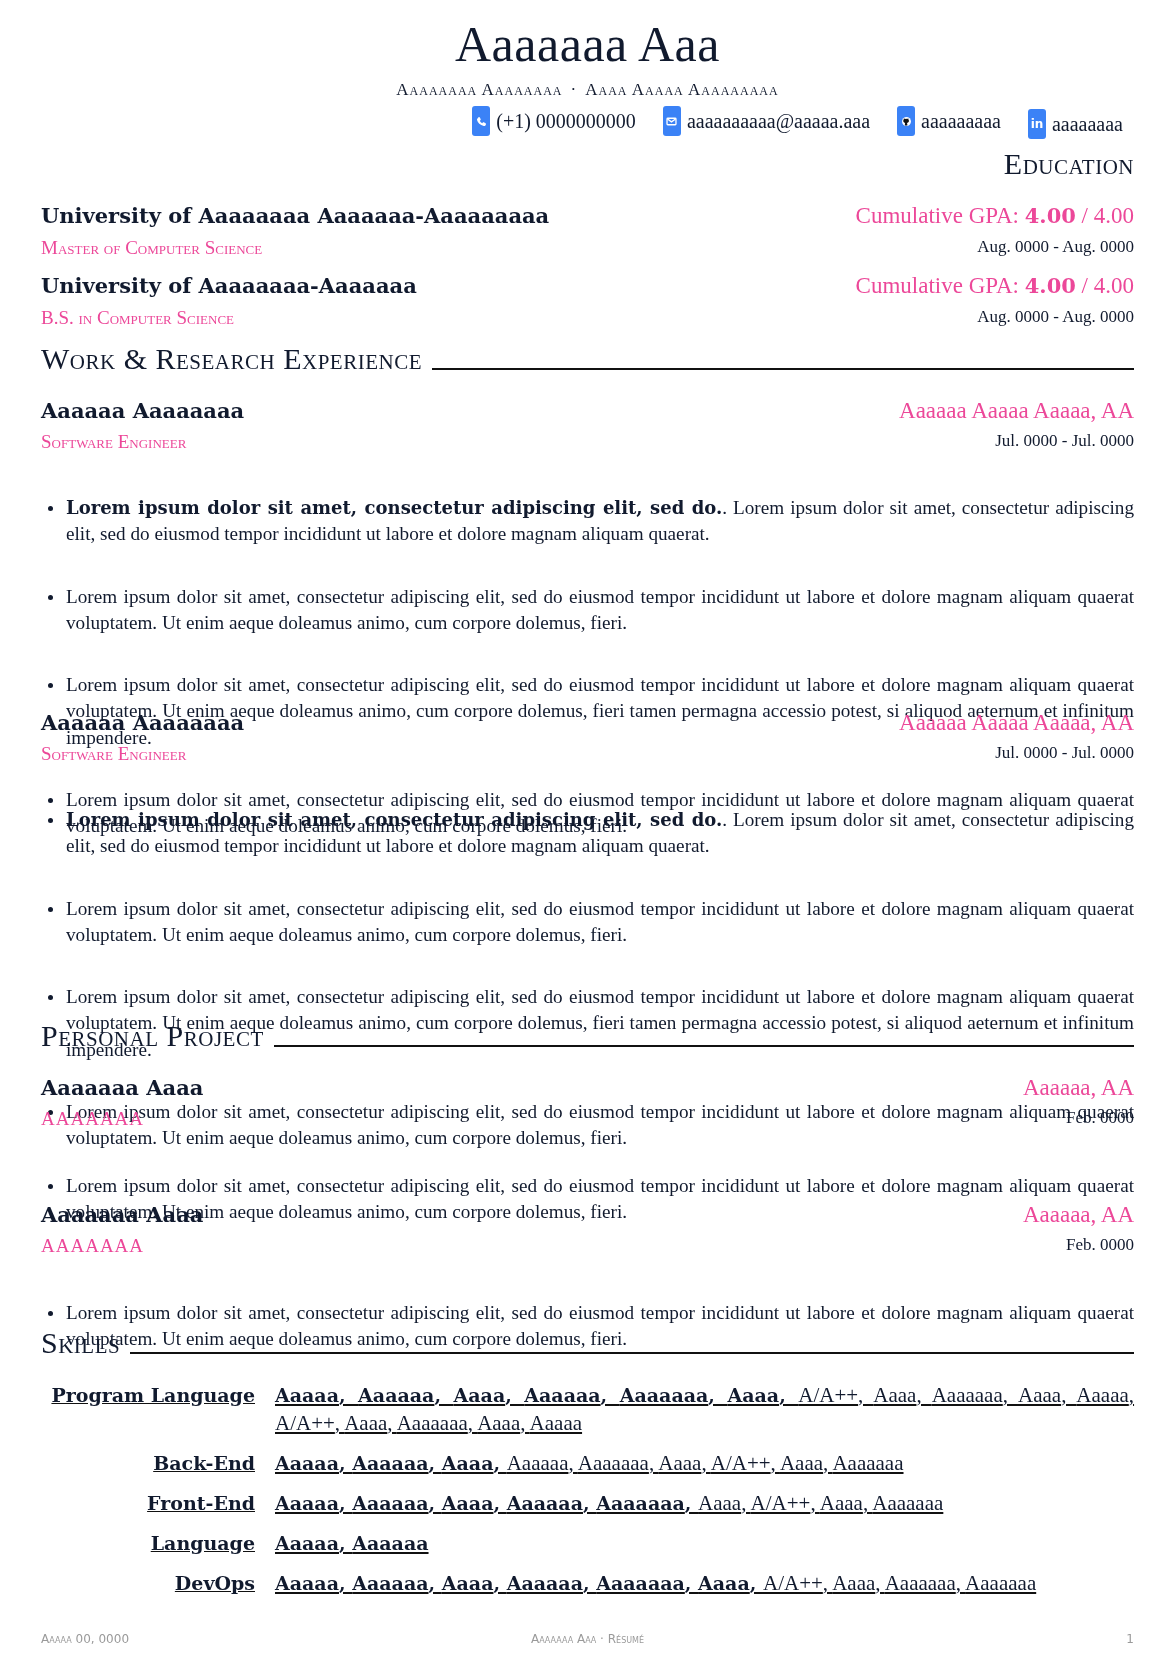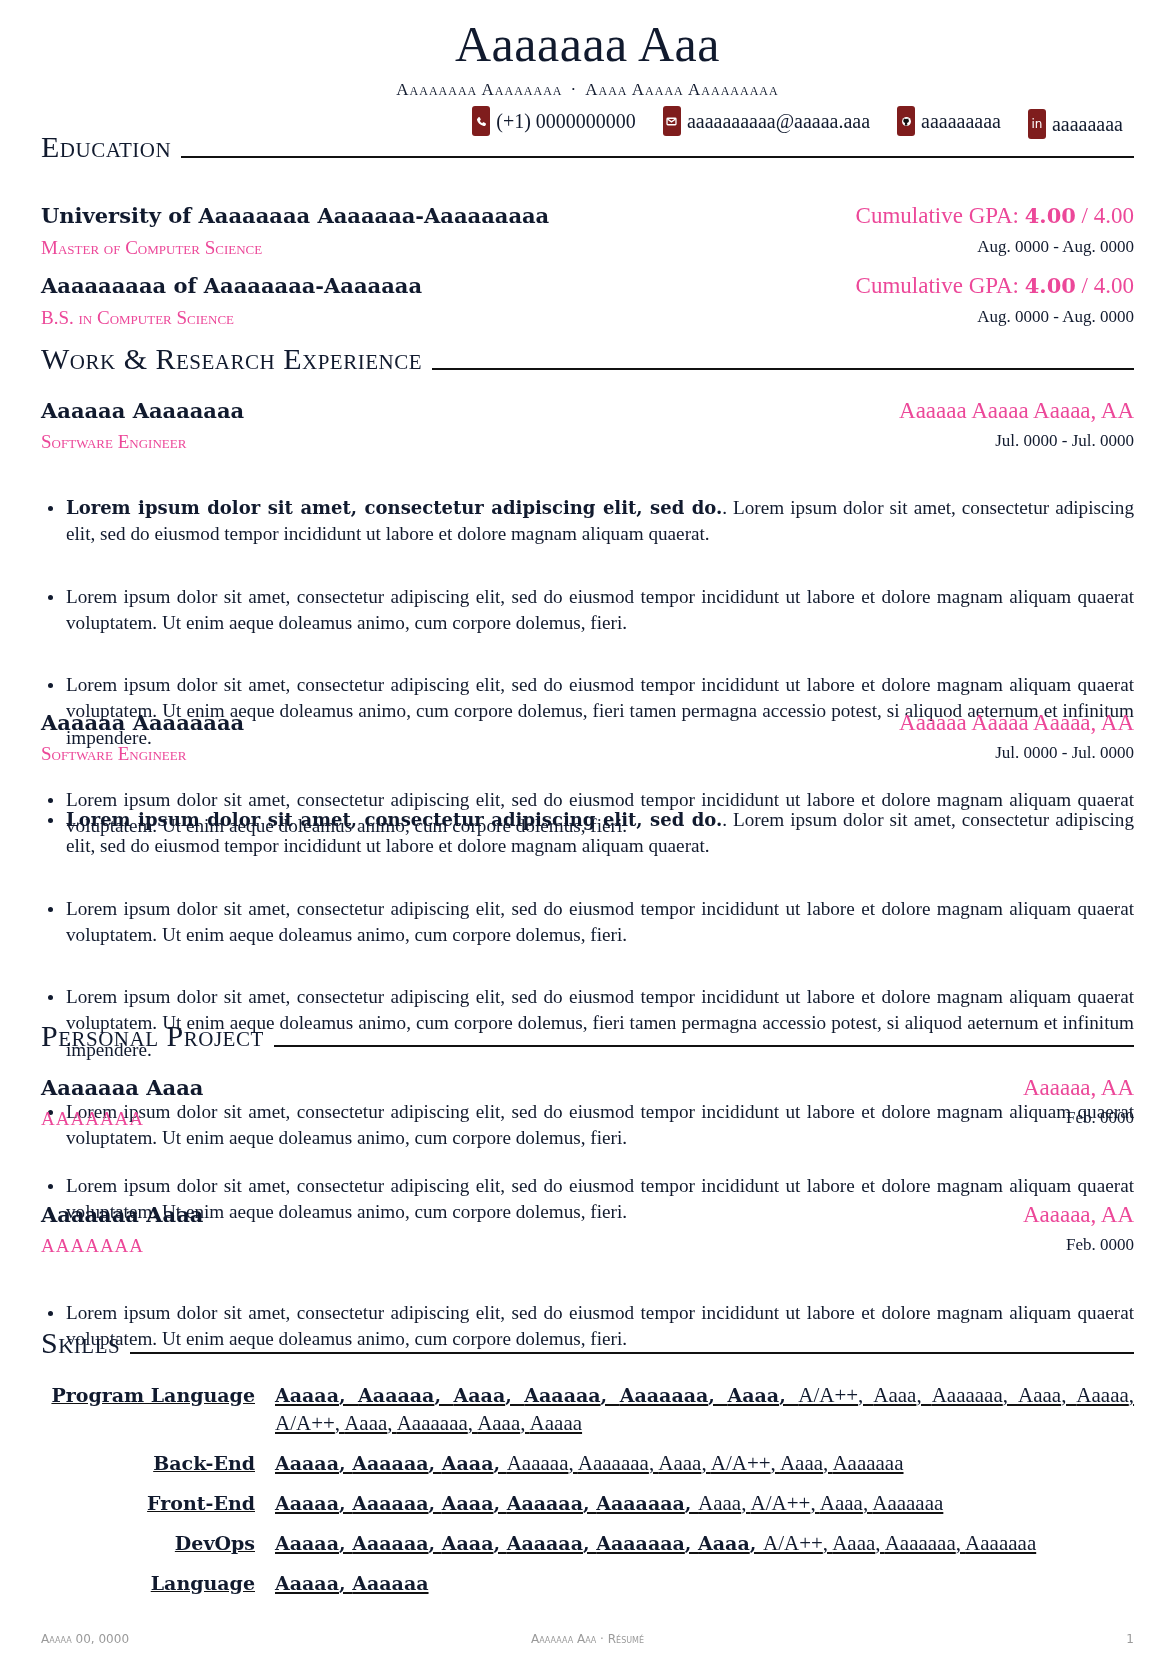--- a/index.html
+++ b/index.html
@@ -22,23 +22,23 @@
     font-variant: small-caps; letter-spacing: 1px; line-height: 20px;
   }
   .tagline .dot { margin: 0 8px; }
   .contacts {
     position: absolute; left: 0; width: 100%; top: 106px; text-align: right;
     font-family: "Liberation Serif", serif; font-size: 20px; color: #111a2e;
     line-height: 28px; white-space: nowrap;
   }
   .contact { display: inline-flex; align-items: center; margin: 0 11px; }
   .cicon {
-    display: inline-flex; width: 18px; height: 30px; background: #7f1d1d;
+    display: inline-flex; width: 18px; height: 30px; background: #3b82f6;
     border-radius: 3px; margin-right: 6px; align-items: center; justify-content: center;
-    color: #fff; font-size: 12px; font-family: "DejaVu Sans", sans-serif; font-weight: normal;
+    color: #fff; font-size: 12px; font-family: "DejaVu Sans", sans-serif; font-weight: bold;
     line-height: 18px;
   }
   .cicon svg { width: 13px; height: 13px; }
 
   
   .section-header {
     position: absolute; left: 0; width: 100%; display: flex; align-items: flex-end;
   }
   .section-title {
     font-family: "Liberation Serif", serif; font-size: 30px; font-variant: small-caps;
@@ -129,36 +129,36 @@
           </svg>
       </span>
       <span>aaaaaaaaa</span>
     </span>
     <span class="contact">
       <span class="cicon">in</span>
       <span>aaaaaaaa</span>
     </span>
   </div>
 
-  <div class="section-header" style="top:131px;">
+  <div class="section-header" style="top:148px;flex-direction:column;">
     <span class="section-title">Education</span>
     <span class="section-rule"></span>
   </div>
 
   <div class="row" style="top:203px;">
     <span class="entry-title">University of Aaaaaaaa Aaaaaaa-Aaaaaaaaa</span>
     <span class="entry-right"><span>Cumulative GPA: </span><b>4.00</b><span> / 4.00</span></span>
   </div>
   <div class="row" style="top:237px;">
     <span class="entry-sub">Master of Computer Science</span>
     <span class="entry-date">Aug. 0000 - Aug. 0000</span>
   </div>
 
   <div class="row" style="top:273px;">
-    <span class="entry-title">Aaaaaaaaa of Aaaaaaaa-Aaaaaaa</span>
+    <span class="entry-title">University of Aaaaaaaa-Aaaaaaa</span>
     <span class="entry-right"><span>Cumulative GPA: </span><b>4.00</b><span> / 4.00</span></span>
   </div>
   <div class="row" style="top:307px;">
     <span class="entry-sub">B.S. in Computer Science</span>
     <span class="entry-date">Aug. 0000 - Aug. 0000</span>
   </div>
 
   <div class="section-header" style="top:343px;">
     <span class="section-title">Work &amp; Research Experience</span>
     <span class="section-rule"></span>
@@ -235,26 +235,26 @@
       </div>
       <div class="skill-row">
         <div class="skill-label">Back-End</div>
         <div class="skill-items"><b>Aaaaa</b><b>, </b><b>Aaaaaa</b><b>, </b><b>Aaaa</b><b>, </b><span>Aaaaaa</span><span>, </span><span>Aaaaaaa</span><span>, </span><span>Aaaa</span><span>, </span><span>A/A++</span><span>, </span><span>Aaaa</span><span>, </span><span>Aaaaaaa</span></div>
       </div>
       <div class="skill-row">
         <div class="skill-label">Front-End</div>
         <div class="skill-items"><b>Aaaaa</b><b>, </b><b>Aaaaaa</b><b>, </b><b>Aaaa</b><b>, </b><b>Aaaaaa</b><b>, </b><b>Aaaaaaa</b><b>, </b><span>Aaaa</span><span>, </span><span>A/A++</span><span>, </span><span>Aaaa</span><span>, </span><span>Aaaaaaa</span></div>
       </div>
       <div class="skill-row">
+        <div class="skill-label">Language</div>
+        <div class="skill-items"><b>Aaaaa</b><b>, </b><b>Aaaaaa</b></div>
+      </div>
+      <div class="skill-row">
         <div class="skill-label">DevOps</div>
         <div class="skill-items"><b>Aaaaa</b><b>, </b><b>Aaaaaa</b><b>, </b><b>Aaaa</b><b>, </b><b>Aaaaaa</b><b>, </b><b>Aaaaaaa</b><b>, </b><b>Aaaa</b><b>, </b><span>A/A++</span><span>, </span><span>Aaaa</span><span>, </span><span>Aaaaaaa</span><span>, </span><span>Aaaaaaa</span></div>
-      </div>
-      <div class="skill-row">
-        <div class="skill-label">Language</div>
-        <div class="skill-items"><b>Aaaaa</b><b>, </b><b>Aaaaaa</b></div>
       </div>
     </div>
 </div>
 
 <div class="footer">
   <span class="fl">Aaaaa 00, 0000</span>
   <span class="fc">Aaaaaaa Aaa · Résumé</span>
   <span class="fr">1</span>
 </div>
 

